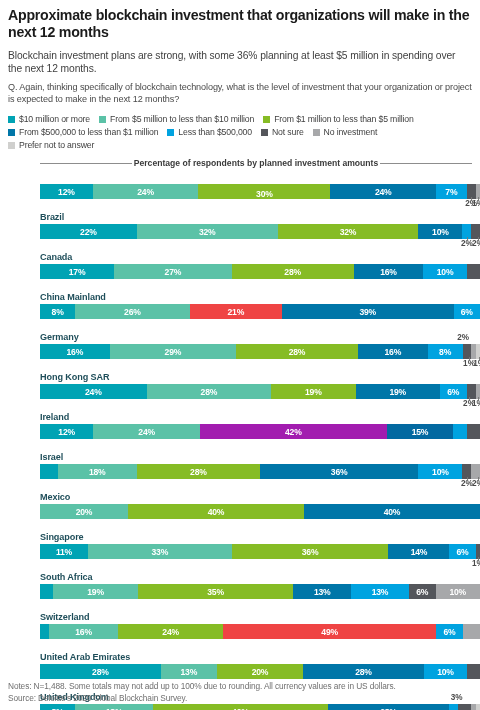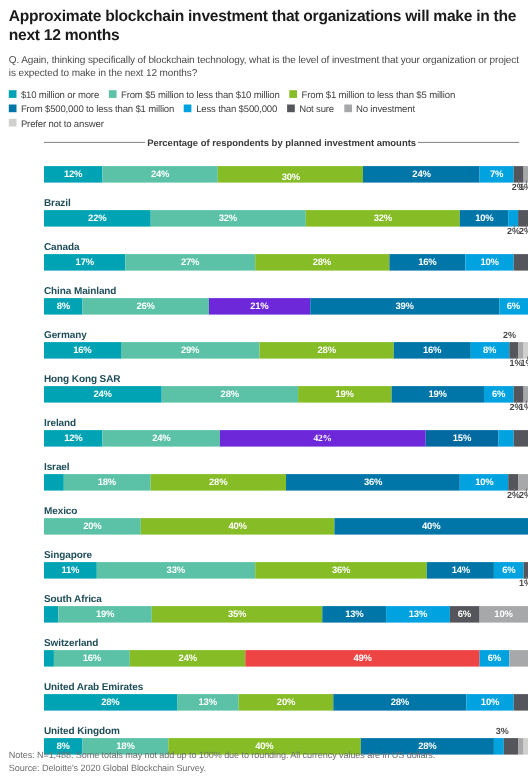--- a/index.html
+++ b/index.html
@@ -87,20 +87,21 @@
     font-size: 8.3px; line-height: 1.45; color: #6f6f6f;
     letter-spacing: -0.1px;
   }
 </style>
 </head>
 <body>
 
 <div class="page">
 
   <div class="title">Approximate blockchain investment that organizations will make in the next 12 months</div>
+  <div class="subtitle">Blockchain investment plans are strong, with some 36% planning at least $5 million in spending over the next 12 months.</div>
   <div class="question">Q. Again, thinking specifically of blockchain technology, what is the level of investment that your organization or project is expected to make in the next 12 months?</div>
 
   <div class="legend" id="legend">
       <div class="legend-row">
         <div class="legend-item">
           <span class="legend-swatch" style="background: rgb(0, 163, 180);"></span>
           <span class="legend-label">$10 million or more</span>
         </div>
         <div class="legend-item">
           <span class="legend-swatch" style="background: rgb(91, 194, 167);"></span>
@@ -217,21 +218,21 @@
       </div>
       <div class="row">
         <div class="row-label">China Mainland</div>
         <div class="bar">
           <div class="seg" style="background: rgb(0, 163, 180); width: 8%;">
             <span class="seg-val">8%</span>
           </div>
           <div class="seg" style="background: rgb(91, 194, 167); width: 26%;">
             <span class="seg-val">26%</span>
           </div>
-          <div class="seg" style="background: #6d28d9; width: 21%;">
+          <div class="seg" style="background: #ef4444; width: 21%;">
             <span class="seg-val">21%</span>
           </div>
           <div class="seg" style="background: rgb(0, 118, 168); width: 39%;">
             <span class="seg-val">39%</span>
           </div>
           <div class="seg" style="background: rgb(0, 163, 224); width: 6%;">
             <span class="seg-val">6%</span>
           </div>
         </div>
         <div class="outside-labels"></div>
@@ -291,21 +292,21 @@
       </div>
       <div class="row">
         <div class="row-label">Ireland</div>
         <div class="bar">
           <div class="seg" style="background: rgb(0, 163, 180); width: 12.1212%;">
             <span class="seg-val">12%</span>
           </div>
           <div class="seg" style="background: rgb(91, 194, 167); width: 24.2424%;">
             <span class="seg-val">24%</span>
           </div>
-          <div class="seg" style="background: #6d28d9; width: 42.4242%; font-family: Liberation Serif, serif;">
+          <div class="seg" style="background: #a21caf; width: 42.4242%;">
             <span class="seg-val">42%</span>
           </div>
           <div class="seg" style="background: #0369a1; width: 15.1515%; align-items: center;">
             <span class="seg-val">15%</span>
           </div>
           <div class="seg" style="background: rgb(0, 163, 224); width: 3.0303%;"></div>
           <div class="seg" style="background: rgb(84, 86, 91); width: 3.0303%;"></div>
         </div>
         <div class="outside-labels"></div>
       </div>

